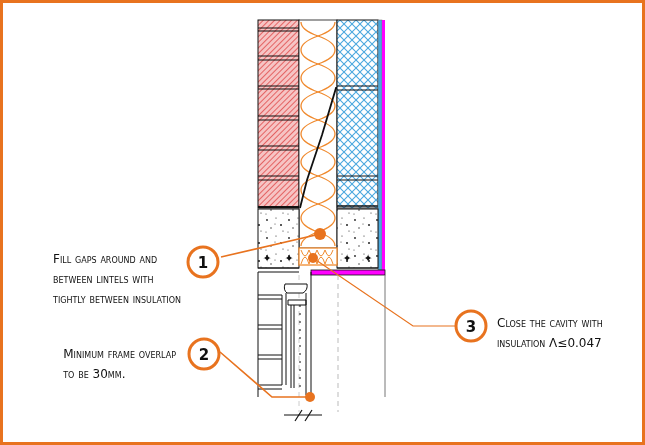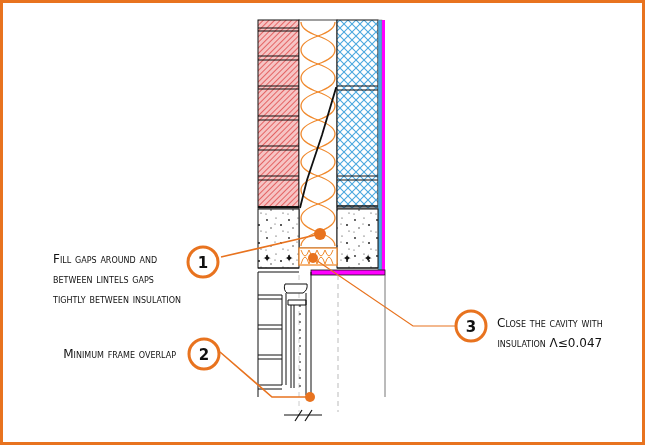--- a/index.html
+++ b/index.html
@@ -1,19 +1,19 @@
 <!DOCTYPE html>
 <html><head>
 <meta charset="utf-8">
 <style>
   html,body{margin:0;padding:0;background:#fff;}
   #stage{position:relative;width:645px;height:445px;background:#fff;overflow:hidden;}
   #frame{position:absolute;left:0;top:0;width:639px;height:439px;border:3px solid #e8731f;}
   svg{position:absolute;left:0;top:0;}
-  .label{position:absolute;font-family:"DejaVu Sans",sans-serif;font-variant:small-caps;font-size:12px;color:#111;line-height:20px;letter-spacing:0;text-align:center;}
+  .label{position:absolute;font-family:"DejaVu Sans",sans-serif;font-variant:small-caps;font-size:12px;color:#111;line-height:20px;letter-spacing:0;}
   .label.right{text-align:left;}
   .num{font-family:"DejaVu Sans",sans-serif;font-weight:bold;font-size:15px;fill:#111;}
 </style>
 </head>
 <body>
 
 <div id="stage">
   <div id="frame"></div>
 
   <svg width="645" height="445" viewBox="0 0 645 445">
@@ -152,23 +152,24 @@
       <text class="num" x="204" y="360" text-anchor="middle">2</text>
     </g>
     <g>
       <circle cx="471" cy="326" r="15" fill="#fff" stroke="#e8731f" stroke-width="3"></circle>
       <text class="num" x="471" y="332" text-anchor="middle">3</text>
     </g>
   </svg>
 
   <div class="label right" style="right:464px;top:249px;">
     <div>Fill gaps around and</div>
-    <div>between lintels gaps</div>
+    <div>between lintels with</div>
     <div>tightly between insulation</div>
   </div>
   <div class="label right" style="right:469px;top:344px;margin-left:8px;">
     <div>Minimum frame overlap</div>
+    <div>to be 30mm.</div>
   </div>
   <div class="label" style="left:497px;top:313px;">
     <div>Close the cavity with</div>
     <div>insulation Λ≤0.047</div>
   </div>
 </div>
 
 </body></html>

